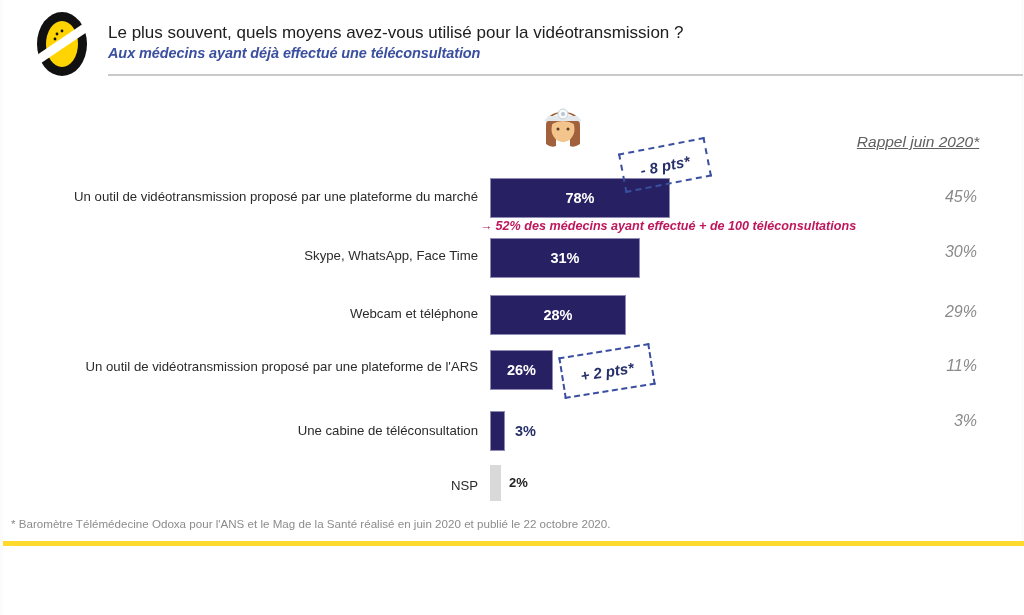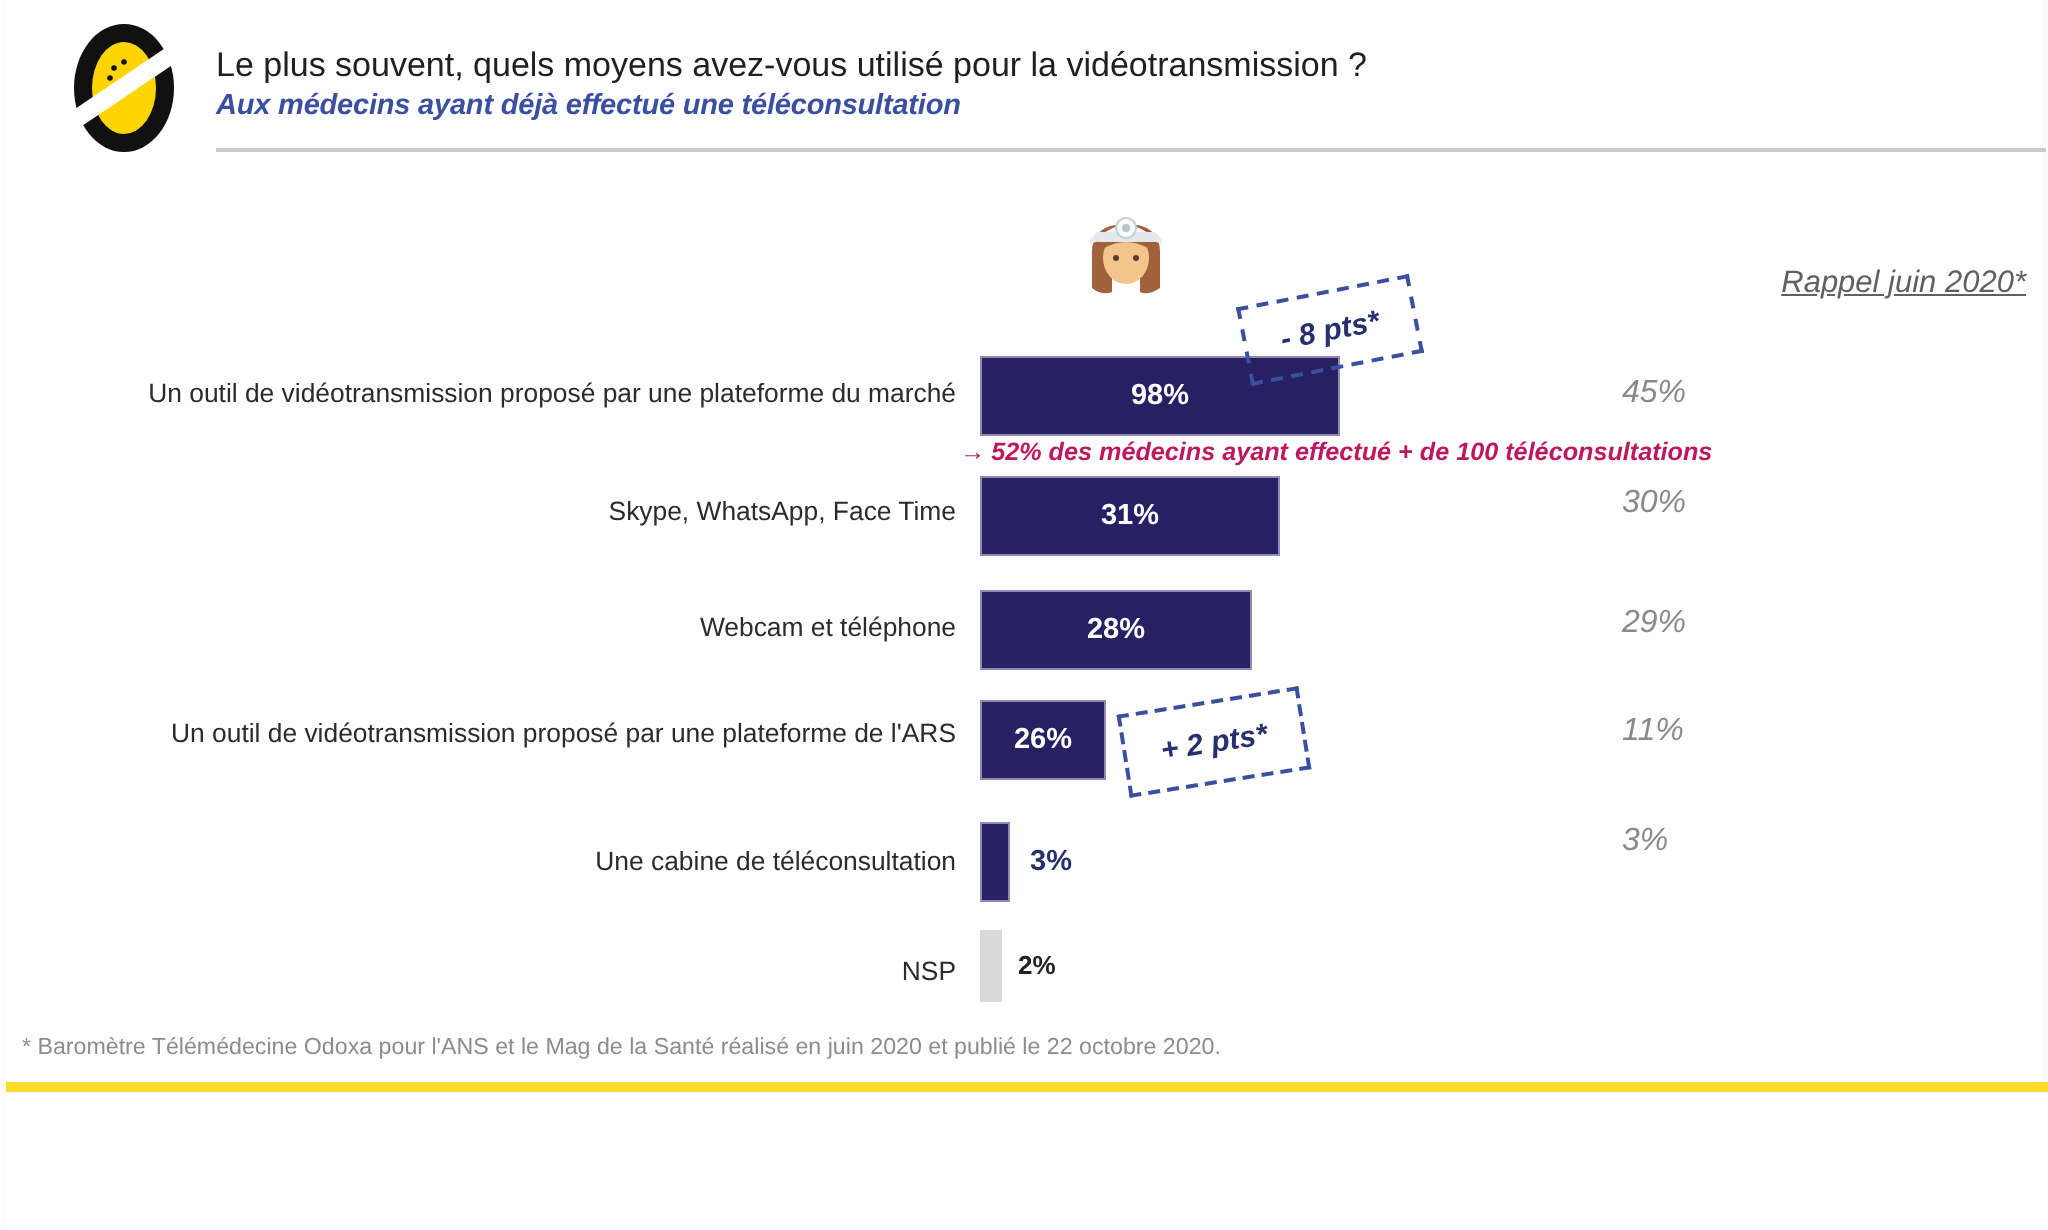--- a/index.html
+++ b/index.html
@@ -66,32 +66,32 @@
     position: absolute;
     left: 531px; top: 98px;
     width: 58px; height: 58px;
   }
 
   
   #rappel-header {
     position: absolute;
     left: 820px; top: 133px;
     width: 190px;
-    text-align: right;
+    text-align: center;
     font-size: 15.5px;
     font-style: italic;
     color: #606060;
     text-decoration: underline;
     white-space: nowrap;
   }
   .rappel-value {
     position: absolute;
-    left: 808px;
+    left: 784px;
     width: 190px;
-    text-align: left;
+    text-align: right;
     font-size: 16px;
     font-style: italic;
     color: #8a8a8a;
   }
 
   
   #chart {
     position: absolute;
     left: 0; top: 0; width: 1024px; height: 615px;
   }
@@ -240,21 +240,21 @@
   <div id="chart">
 
     <div class="cat-label" style="top:189px">Un outil de vidéotransmission proposé par une plateforme du marché</div>
     <div class="cat-label" style="top:248px">Skype, WhatsApp, Face Time</div>
     <div class="cat-label" style="top:306px">Webcam et téléphone</div>
     <div class="cat-label" style="top:359px">Un outil de vidéotransmission proposé par une plateforme de l'ARS</div>
     <div class="cat-label" style="top:423px">Une cabine de téléconsultation</div>
     <div class="cat-label" style="top:478px">NSP</div>
 
     <div class="bar" style="top:178px; width:180px; height:40px"></div>
-    <div class="bar-value-in" style="left:487px; top:190px; width:180px">98%</div>
+    <div class="bar-value-in" style="left:487px; top:190px; width:180px">78%</div>
 
     <div class="bar" style="top:238px; width:150px; height:40px"></div>
     <div class="bar-value-in" style="left:487px; top:250px; width:150px">31%</div>
 
     <div class="bar" style="top:295px; width:136px; height:40px"></div>
     <div class="bar-value-in" style="left:487px; top:307px; width:136px">28%</div>
 
     <div class="bar" style="top:350px; width:63px; height:40px"></div>
     <div class="bar-value-in" style="left:487px; top:362px; width:63px">26%</div>
 

